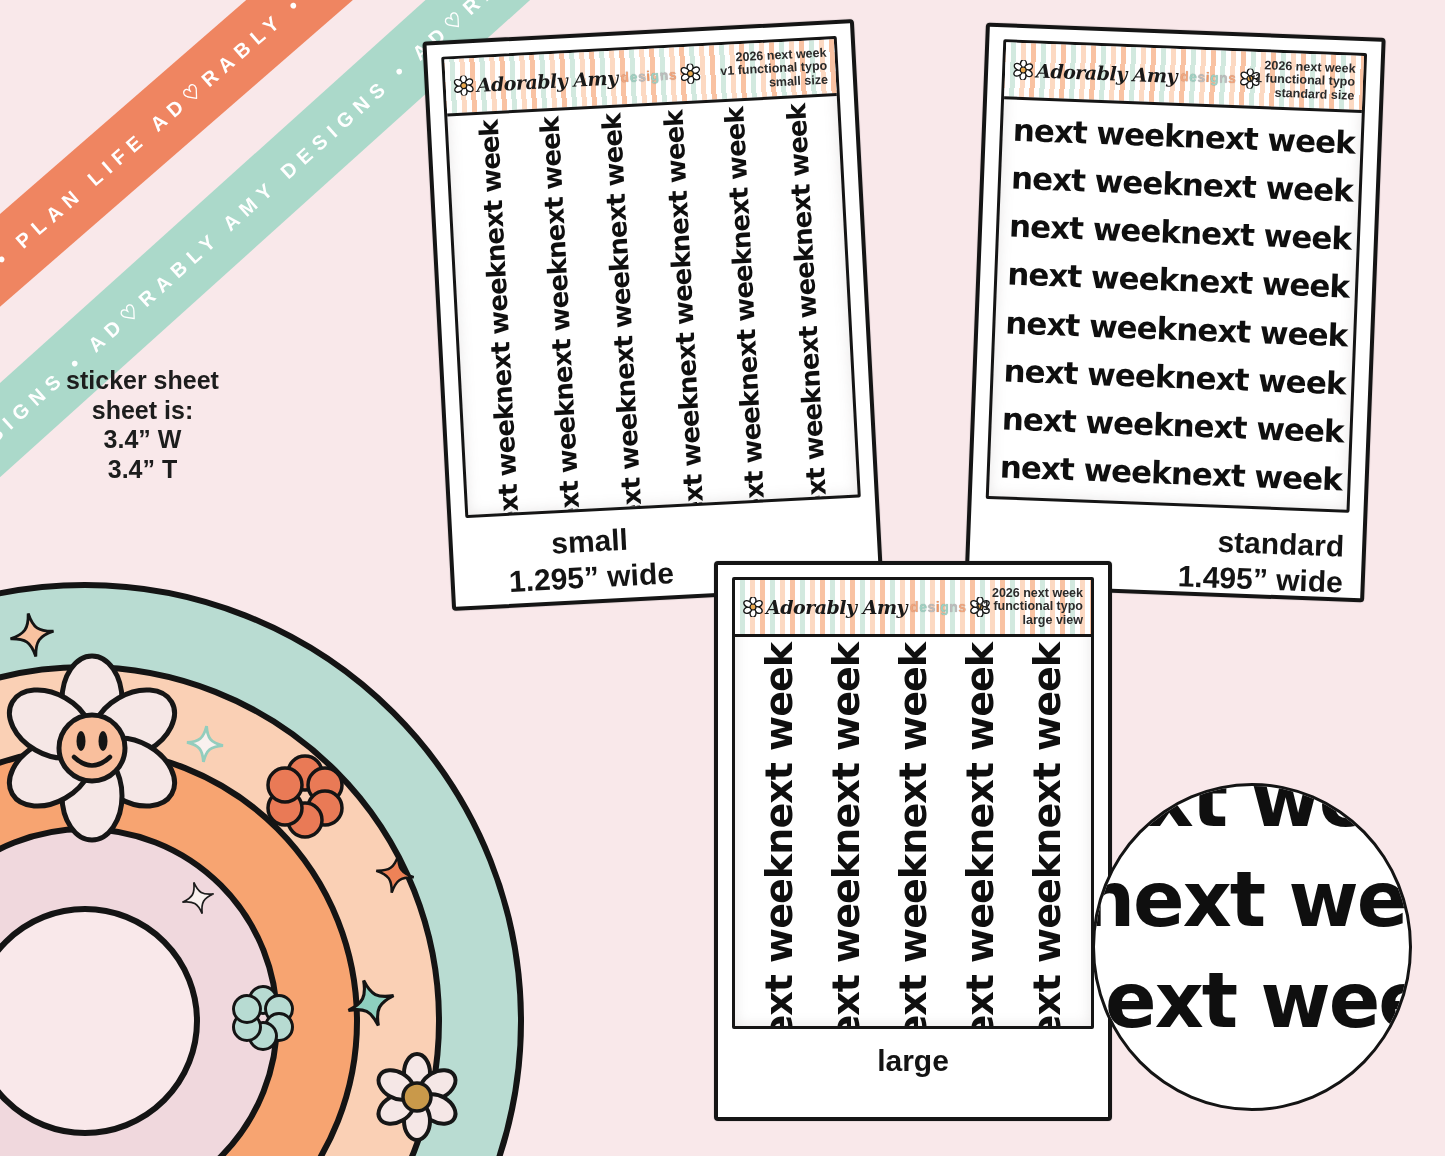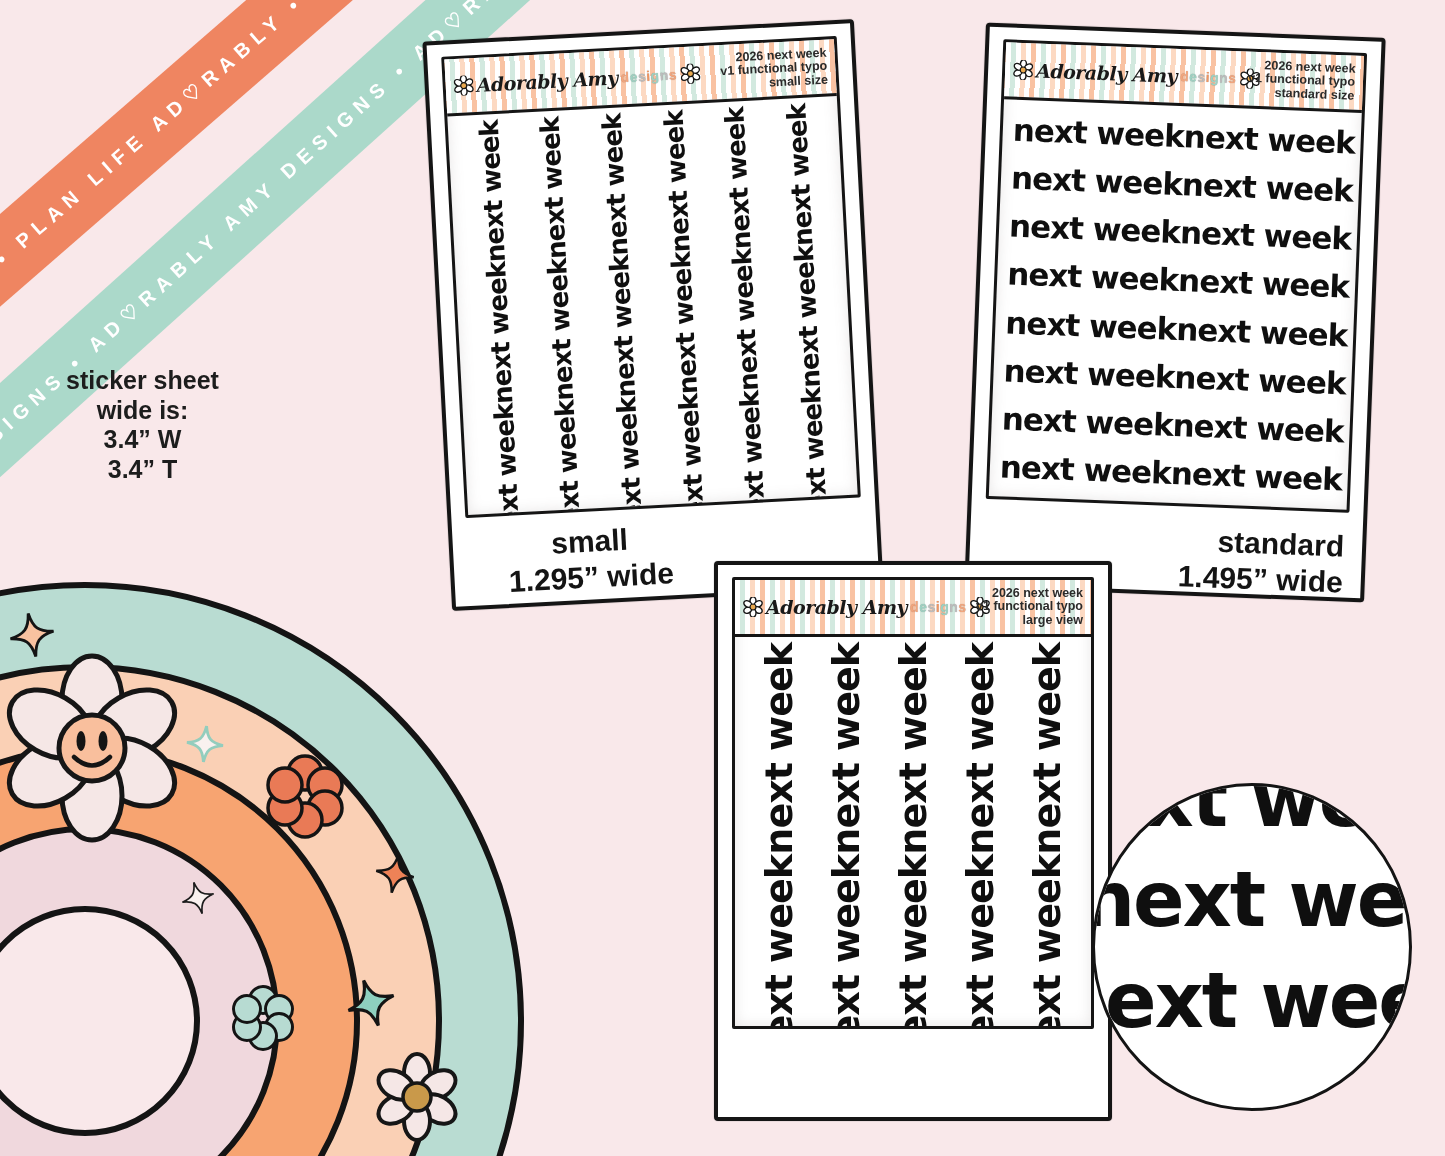--- a/index.html
+++ b/index.html
@@ -163,21 +163,21 @@
         <ellipse cx="417" cy="517" rx="13" ry="19" transform="rotate(180 417 541)" fill="#f5e7e6"></ellipse>
         <ellipse cx="417" cy="517" rx="13" ry="19" transform="rotate(240 417 541)" fill="#f5e7e6"></ellipse>
         <ellipse cx="417" cy="517" rx="13" ry="19" transform="rotate(300 417 541)" fill="#f5e7e6"></ellipse>
       </g>
       <circle cx="417" cy="541" r="14" stroke="#161616" stroke-width="3.5" fill="#c9994a"></circle>
     </g>
   </svg>
 
   <div id="size-note">
     <div>sticker sheet</div>
-    <div>wide is:</div>
+    <div>sheet is:</div>
     <div>3.4” W</div>
     <div>3.4” T</div>
   </div>
 
 
   <div class="card" id="card-small">
     <div class="sheet">
       <div class="sheet-header">
         <div class="brand">
           <svg class="daisy-svg" width="20" height="20" viewBox="0 0 20 20">
@@ -340,20 +340,21 @@
           <span class="cell-v">next week</span>
           <span class="cell-v">next week</span>
           <span class="cell-v">next week</span>
           <span class="cell-v">next week</span>
           <span class="cell-v">next week</span>
           <span class="cell-v">next week</span>
           <span class="cell-v">next week</span>
         </div>
     </div>
     <div class="card-label">
+      <div>large</div>
     </div>
   </div>
 
   <div id="closeup">
     <div class="closeup-line l1">next week</div>
     <div class="closeup-line l2">next week</div>
     <div class="closeup-line l3">next week</div>
   </div>
 
 </div>

